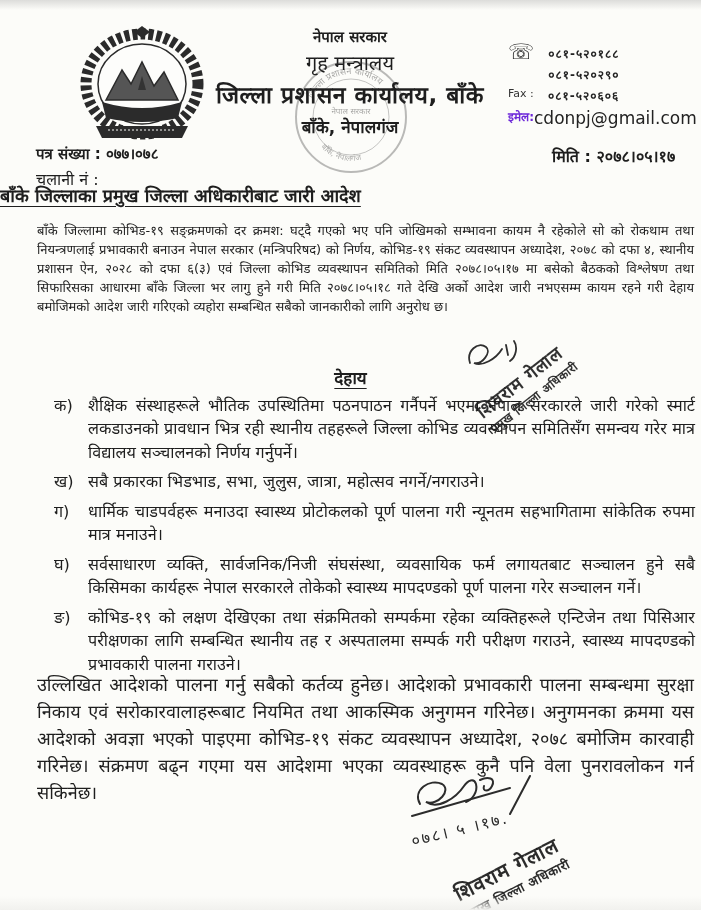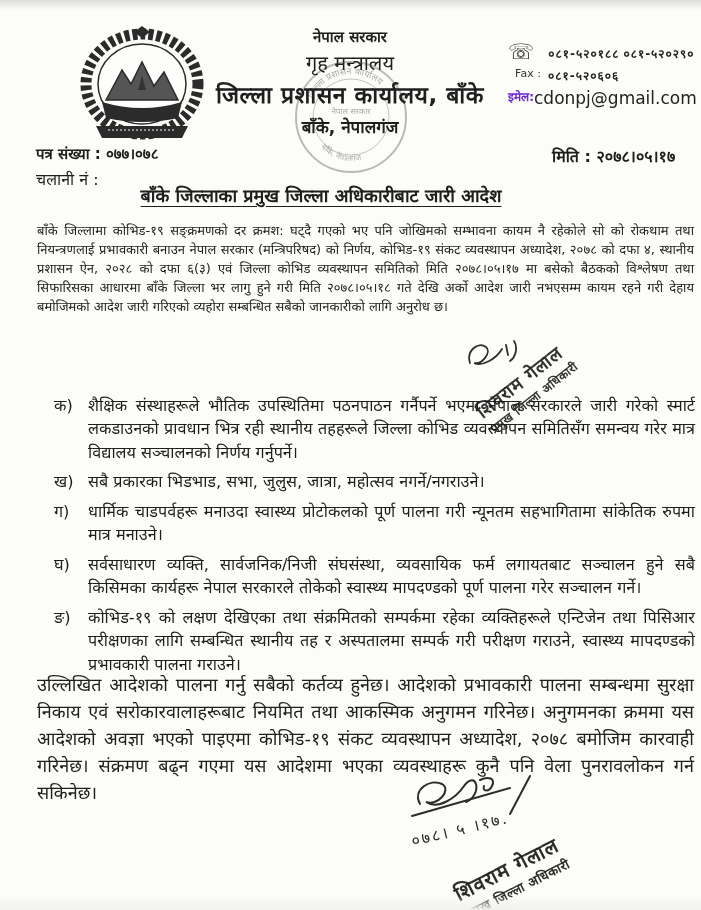--- a/index.html
+++ b/index.html
@@ -20,32 +20,32 @@
   .ministry{font-size:20px;font-weight:normal;margin-top:4px;}
   .office{font-size:23px;font-weight:bold;margin-top:5px;letter-spacing:.5px;}
   .address{font-size:17px;font-weight:bold;margin-top:7px;}
 
   .round-stamp{position:absolute;left:292px;top:58px;width:118px;height:118px;opacity:.55;}
   .round-stamp svg{width:100%;height:100%;}
 
   .contact{position:absolute;left:508px;top:42px;width:186px;font-size:12px;}
   .contact-row{display:flex;align-items:flex-start;margin-bottom:2px;}
   .phone-icon{font-size:21px;line-height:1;margin-right:14px;color:#222;}
-  .phone-col{display:flex;flex-direction:row;gap:4px;padding-top:3px;}
+  .phone-col{display:flex;flex-direction:column;gap:4px;padding-top:3px;}
   .num{font-weight:bold;letter-spacing:1px;font-size:12px;color:#222;}
   .fax-row,.email-row{display:flex;margin-top:4px;}
   .fax-label{width:40px;font-size:11px;color:#333;}
   .email-label{width:40px;font-size:12px;font-weight:bold;color:#6d28d9;}
   .email-val{font-size:17px;font-weight:normal;color:#222;}
 
   .letter-no{position:absolute;left:36px;top:143px;font-size:15px;font-weight:bold;}
   .dispatch-no{position:absolute;left:36px;top:168px;font-size:16px;font-weight:normal;}
   .date-line{position:absolute;left:552px;top:145px;font-size:16px;font-weight:bold;}
 
-  .doc-title{position:absolute;left:0;top:183px;width:642px;text-align:center;}
+  .doc-title{position:absolute;left:0;top:183px;width:642px;}
   .doc-title span{font-size:18px;font-weight:bold;text-decoration:underline;text-underline-offset:4px;}
 
   .intro{position:absolute;left:37px;top:221px;width:657px;
     font-size:13px;line-height:1.47;text-align:justify;}
 
   .dehaya{position:absolute;left:0;top:366px;width:701px;text-align:center;}
   .dehaya span{font-size:17px;font-weight:bold;text-decoration:underline;text-underline-offset:4px;}
 
   .items{position:absolute;left:54px;top:394px;width:641px;}
   .item{display:flex;margin-bottom:6px;font-size:16.2px;line-height:1.45;}
@@ -116,21 +116,21 @@
   </div>
 
   <div class="contact">
     <div class="contact-row">
       <span class="phone-icon">☏</span>
       <span class="phone-col">
         <span class="num">०८१-५२०१८८</span>
         <span class="num">०८१-५२०२९०</span>
       </span>
     </div>
-    <div class="fax-row" style="margin-left:0;text-align:center;">
+    <div class="fax-row" style="margin-left:0;">
       <span class="fax-label">Fax :</span>
       <span class="num">०८१-५२०६०६</span>
     </div>
     <div class="email-row">
       <span class="email-label">इमेल:</span>
       <span class="email-val">cdonpj@gmail.com</span>
     </div>
   </div>
 
   <div class="letter-no">
@@ -154,20 +154,23 @@
   <div class="sig-initial">
     <svg viewBox="0 0 70 45" width="70" height="45">
       <path d="M8,30 C4,18 16,8 24,14 C30,19 20,32 12,30 C20,34 34,26 40,16 M44,12 l2,10 M52,8 c4,6 2,16 -4,20" fill="none" stroke="#2f2f2f" stroke-width="1.8" stroke-linecap="round"></path>
     </svg>
   </div>
   <div class="stamp-mid">
     <div class="stamp-name">शिवराम गेलाल</div>
     <div class="stamp-title">प्रमुख जिल्ला अधिकारी</div>
   </div>
 
+  <div class="dehaya">
+    <span>देहाय</span>
+  </div>
 
   <div class="items">
     <div class="item">
       <span class="item-label">क)</span>
       <span class="item-text">शैक्षिक संस्थाहरूले भौतिक उपस्थितिमा पठनपाठन गर्नैपर्ने भएमा नेपाल सरकारले जारी गरेको स्मार्ट लकडाउनको प्रावधान भित्र रही स्थानीय तहहरूले जिल्ला कोभिड व्यवस्थापन समितिसँग समन्वय गरेर मात्र विद्यालय सञ्चालनको निर्णय गर्नुपर्ने।</span>
     </div>
     <div class="item">
       <span class="item-label">ख)</span>
       <span class="item-text">सबै प्रकारका भिडभाड, सभा, जुलुस, जात्रा, महोत्सव नगर्ने/नगराउने।</span>
     </div>

